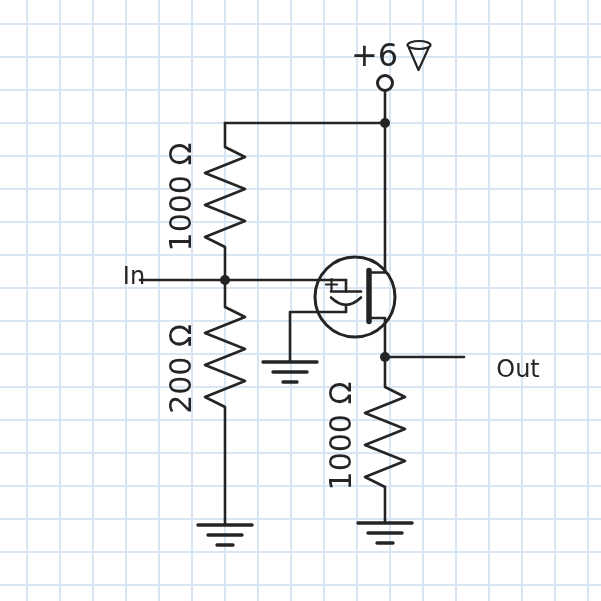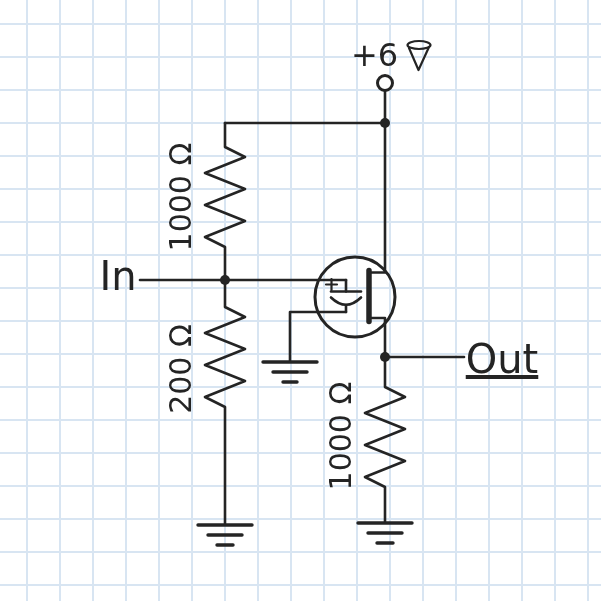--- a/index.html
+++ b/index.html
@@ -17,21 +17,21 @@
     font-family: "DejaVu Sans", sans-serif;
     color: #242424;
   }
   .canvas svg.schematic { position:absolute; left:0; top:0; }
   .label {
     position: absolute;
     white-space: nowrap;
     color: #242424;
     line-height: 1;
   }
-  .label.big { font-size: 40px; }
+  .label.big { font-size: 24px; margin-left: 16px; }
   .label.supply { font-size: 32px; display:flex; align-items:flex-start; gap:7px; }
   .label.rot {
     font-size: 30px;
     transform: translate(-50%,-50%) rotate(-90deg);
   }
   .center { transform: translate(-50%,-50%); }
 </style>
 </head>
 <body>
 
@@ -89,18 +89,18 @@
 
   <div class="label supply" style="left:351px; top:39px;">
     <span>+6</span>
     <svg width="28" height="34" viewBox="0 0 28 34" fill="none" stroke="#242424" stroke-width="2.2" stroke-linecap="round" stroke-linejoin="round" aria-label="V">
       <ellipse cx="14" cy="6" rx="11.5" ry="4"></ellipse>
       <path d="M4,9 L13.5,31 L24,8"></path>
     </svg>
   </div>
 
   <div class="label big center" style="left:118px; top:276px;">In</div>
-  <div class="label big center" style="left:502px; top:359px;text-decoration:underline;">Out</div>
+  <div class="label big center" style="left:502px; top:369px;">Out</div>
 
   <div class="label rot" style="left:181px; top:197px;">1000 Ω</div>
   <div class="label rot" style="left:181px; top:369px;">200 Ω</div>
   <div class="label rot" style="left:341px; top:436px;">1000 Ω</div>
 </div>
 
 </body></html>

